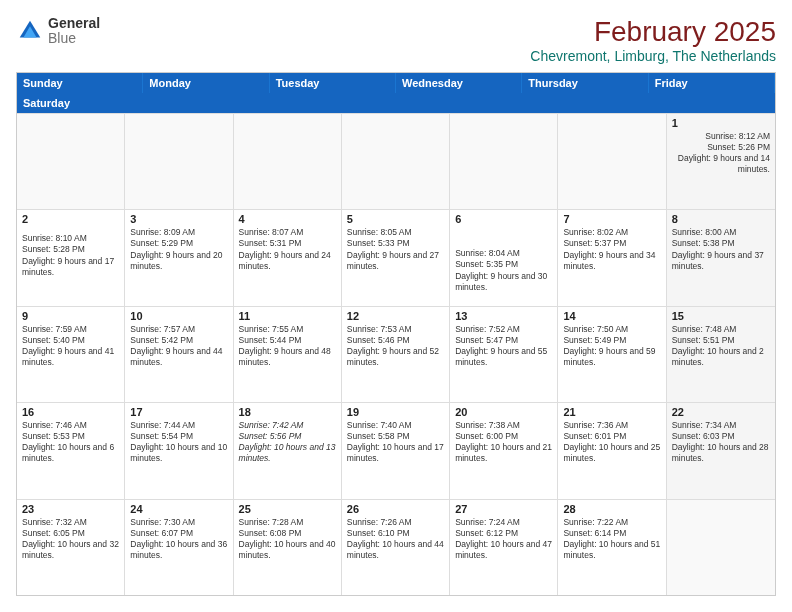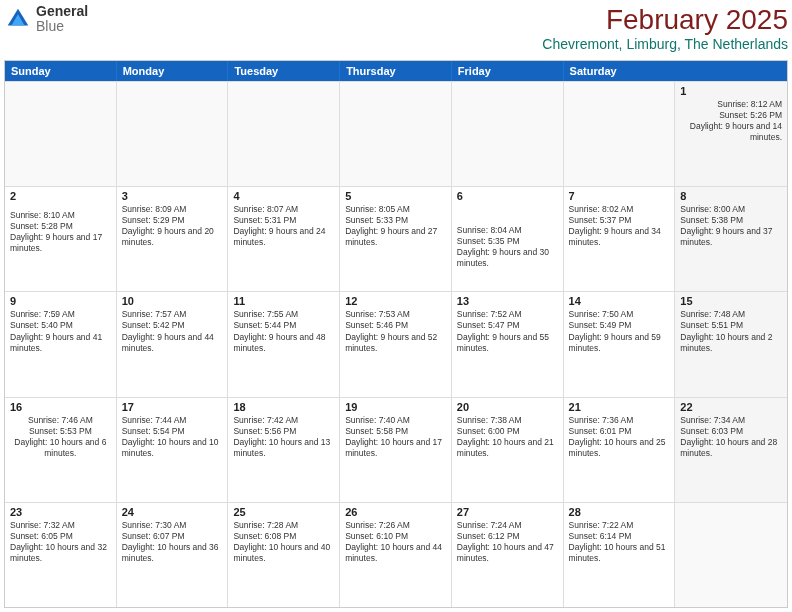--- a/index.html
+++ b/index.html
@@ -6,21 +6,21 @@
     body {
       font-family: Arial, sans-serif;
       background: #fff;
       width: 792px;
       height: 612px;
       overflow: hidden;
     }
     .page {
       width: 792px;
       height: 612px;
-      padding: 4px;
+      padding: 16px;
       display: flex;
       flex-direction: column;
     }
     .header {
       display: flex;
       align-items: flex-start;
       justify-content: space-between;
       margin-bottom: 8px;
     }
     .logo {
@@ -60,21 +60,21 @@
       color: #0f766e;
     }
     .calendar {
       flex: 1;
       display: flex;
       flex-direction: column;
       border: 1px solid #ccc;
     }
     .cal-header {
       display: grid;
-      grid-template-columns: repeat(7, 1fr);
+      grid-template-columns: repeat(6, 1fr);
       background: #1565c0;
     }
     .cal-header-cell {
       color: #fff;
       font-size: 11px;
       font-weight: bold;
       padding: 4px 6px;
       text-align: left;
       border-right: 1px solid #1a75d1;
     }
@@ -132,20 +132,21 @@
       <div class="main-title">February 2025</div>
       <div class="subtitle">Chevremont, Limburg, The Netherlands</div>
     </div>
   </div>
 
   <div class="calendar">
     <div class="cal-header" id="cal-header">
         <div class="cal-header-cell">Sunday</div>
         <div class="cal-header-cell">Monday</div>
         <div class="cal-header-cell">Tuesday</div>
+        <div class="cal-header-cell">Wednesday</div>
         <div class="cal-header-cell">Thursday</div>
         <div class="cal-header-cell">Friday</div>
         <div class="cal-header-cell">Saturday</div>
       </div>
     <div class="cal-body" id="cal-body">
         <div class="cal-row">
           <div class="cal-cell empty"></div>
           <div class="cal-cell empty"></div>
           <div class="cal-cell empty"></div>
           <div class="cal-cell empty"></div>
@@ -242,33 +243,33 @@
           <div class="cal-cell shaded">
             <div class="day-num">15</div>
             <div class="cell-text" style="white-space: pre-line;">Sunrise: 7:48 AM
 Sunset: 5:51 PM
 Daylight: 10 hours and 2 minutes.</div>
           </div>
         </div>
         <div class="cal-row">
           <div class="cal-cell">
             <div class="day-num">16</div>
-            <div class="cell-text" style="white-space: pre-line; text-align: center;">Sunrise: 7:46 AM
+            <div class="cell-text" style="white-space: pre-line;">Sunrise: 7:46 AM
 Sunset: 5:53 PM
 Daylight: 10 hours and 6 minutes.</div>
           </div>
           <div class="cal-cell">
             <div class="day-num">17</div>
             <div class="cell-text" style="white-space: pre-line;">Sunrise: 7:44 AM
 Sunset: 5:54 PM
 Daylight: 10 hours and 10 minutes.</div>
           </div>
           <div class="cal-cell">
             <div class="day-num">18</div>
-            <div class="cell-text" style="white-space: pre-line;">Sunrise: 7:42 AM
+            <div class="cell-text" style="white-space: pre-line; font-style: italic;">Sunrise: 7:42 AM
 Sunset: 5:56 PM
 Daylight: 10 hours and 13 minutes.</div>
           </div>
           <div class="cal-cell">
             <div class="day-num">19</div>
             <div class="cell-text" style="white-space: pre-line;">Sunrise: 7:40 AM
 Sunset: 5:58 PM
 Daylight: 10 hours and 17 minutes.</div>
           </div>
           <div class="cal-cell">

